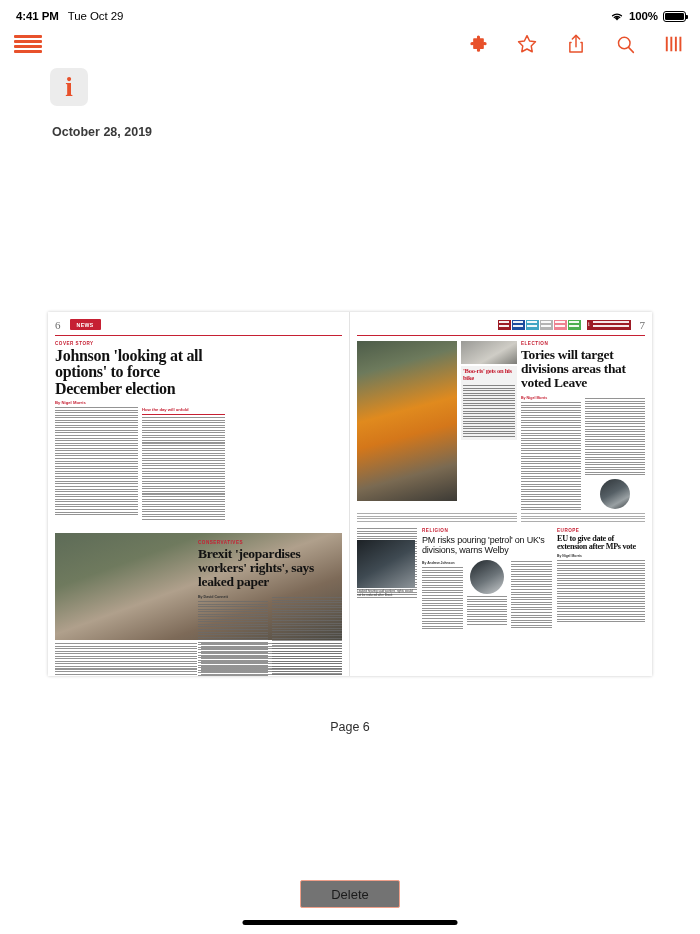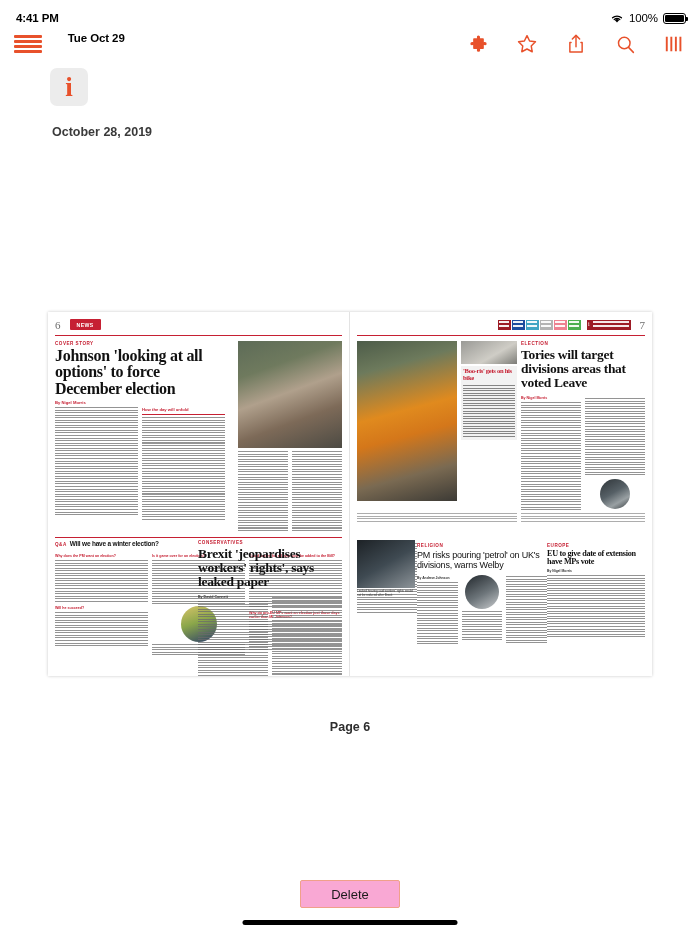--- a/index.html
+++ b/index.html
@@ -6,30 +6,30 @@
   html, body {
     width: 700px; height: 934px;
     background: #ffffff;
     font-family: "Liberation Sans", sans-serif;
     overflow: hidden;
   }
 
   
   .statusbar {
     height: 22px; width: 100%;
-    display: flex; align-items: flex-start;
-    padding: 12px 14px 0 16px;
+    display: flex; align-items: flex-end;
+    padding: 4px 14px 0 16px;
     font-size: 11.5px; font-weight: bold; color: #000;
     letter-spacing: -0.1px;
   }
   .sb-time { margin-right: 9px; }
-  .sb-date { font-weight: bold; margin-top: 20px; }
+  .sb-date { font-weight: normal; margin-top: 20px; }
   .sb-right { margin-left: auto; display: flex; align-items: center; gap: 5px; }
   .wifi-ico { width: 14px; height: 11px; position: relative; }
-  .batt-pct { font-size: 11.5px; font-weight: normal; }
+  .batt-pct { font-size: 11.5px; font-weight: bold; }
   .batt {
     width: 23px; height: 11px; border: 1.3px solid #000;
     border-radius: 3px; position: relative; display:inline-block;
   }
   .batt::after {
     content:""; position:absolute; right:-3px; top:3.2px;
     width:1.8px; height:4.5px; background:#000; border-radius:0 1px 1px 0;
   }
   .batt-fill { position:absolute; left:1px; top:1px; bottom:1px; width:18.5px; background:#000; border-radius:1.3px; }
 
@@ -129,27 +129,27 @@
   .photo.p3 { background: linear-gradient(150deg,#3a3a3c 0%,#5d5f61 40%,#8b8d8e 70%,#2f3032 100%); }
   .photo.p4 { background: linear-gradient(150deg,#2e3438 0%,#566066 45%,#99a0a3 72%,#343a3d 100%); }
   .photo.p5 { background: linear-gradient(150deg,#232a2e 0%,#4a5358 45%,#7d868b 75%,#2a3033 100%); }
   .photo.pump { background: linear-gradient(165deg,#4d5c49 0%,#6d7a5c 18%,#e08a1e 44%,#d4771a 58%,#7a6a52 80%,#3c3a35 100%); }
   .circ-photo { border-radius:50%; overflow:hidden; }
   .tint { background:#f2f2f2; }
 
   
   .page-label {
     position:absolute; top:720px; width:100%; text-align:center;
-    font-size:12.5px; color:#2e2e2e; font-weight:bold;
+    font-size:12.5px; color:#2e2e2e; font-weight:normal;
   }
 
   
   .delete-wrap { position:absolute; top:880px; width:100%; display:flex; justify-content:center; }
   .delete-btn {
-    width: 100px; height: 28px; background:#f9a8d4;
+    width: 100px; height: 28px; background:#737373;
     border: 1px solid #F0A08A; border-radius:2px;
     font-size:13px; color:#1b1b1b; font-family:"Liberation Sans", sans-serif;
     display:flex; align-items:center; justify-content:center; cursor:pointer;
   }
 
   
   .home-ind {
     position:absolute; bottom:9px; left:50%; transform:translateX(-50%);
     width: 215px; height: 5px; background:#000; border-radius:3px;
   }
@@ -228,21 +228,21 @@
 <div class="spread-wrap">
 <div class="spread">
 
   <div class="page left">
     <div class="pg-head">
       <span class="pg-num">6</span>
       <span class="news-badge">NEWS</span>
     </div>
     <div class="pg-rule"></div>
 
-    <div style="display:flex; gap:13px; margin-top:5px;">
+    <div style="display:flex; gap:13px; margin-top:5px;flex-direction:column;">
       <div style="width:170px;">
         <div class="kicker">COVER STORY</div>
         <div class="hl h1">Johnson 'looking at all options' to force December election</div>
         <div class="byline">By Nigel Morris</div>
         <div class="cols" style="margin-top:2px;">
           <div class="col">
             <div class="txt" style="height:110px;"></div>
           </div>
           <div class="col">
             <div class="byline" style="margin:0 0 2px;">How the day will unfold</div>
@@ -372,21 +372,21 @@
 
     <div style="display:flex; gap:4px; margin-top:3px;">
       <div style="width:160px;">
         <div class="txt" style="height:10px;opacity:0.55;"></div>
       </div>
       <div style="flex:1;">
             <div class="txt" style="height:10px;opacity:0.55;"></div>
           </div>
     </div>
 
-    <div style="display:flex; margin-top:20px;">
+    <div style="display:flex; gap:5px; margin-top:5px;">
       <div style="width:60px;">
         <div class="txt" style="height:70px;"></div>
       </div>
 
       <div style="width:130px;">
         <div class="kicker">RELIGION</div>
         <div class="hl light" style="font-size:9px;line-height:1.12;color:#111;">PM risks pouring 'petrol' on UK's divisions, warns Welby</div>
         <div class="cols" style="margin-top:3px;">
           <div class="col">
             <div class="byline dark" style="font-size:3.4px;">By Andrew Johnson</div>
@@ -397,21 +397,21 @@
             <div class="txt" style="height:30px;"></div>
           </div>
           <div class="col">
                 <div class="txt" style="height:68px;margin-top:3px;"></div>
               </div>
         </div>
       </div>
 
       <div style="flex:1;">
         <div class="kicker">EUROPE</div>
-        <div class="hl h4" style="font-size:8.2px;line-height:1.06;">EU to give date of extension have MPs vote</div>
+        <div class="hl h4" style="font-size:8.2px;line-height:1.06;">EU to give date of extension after MPs vote</div>
         <div class="byline dark" style="font-size:3.4px;margin-top:2px;">By Nigel Morris</div>
         <div class="txt" style="height:62px;"></div>
       </div>
     </div>
 
     <div style="position:absolute; left:7px; top:228px; width:58px;">
       <div class="photo p4" style="height:48px;background:linear-gradient(150deg,#1d2226,#3f4a52 50%,#8d9499);"></div>
       <div style="font-size:3px;color:#333;margin-top:2px;line-height:1.25;">Leaked hearing said workers' rights would not be reduced after Brexit</div>
     </div>
   </div>

